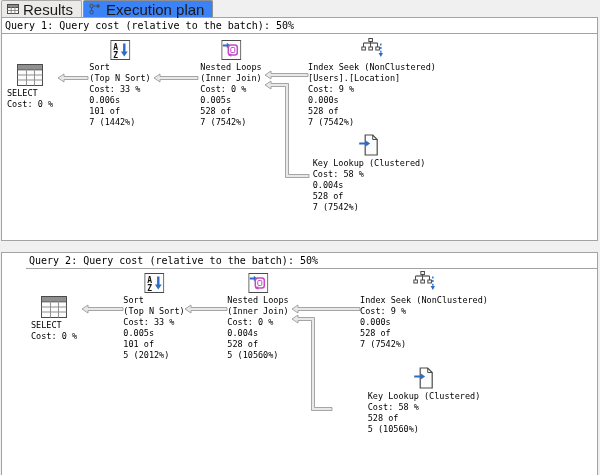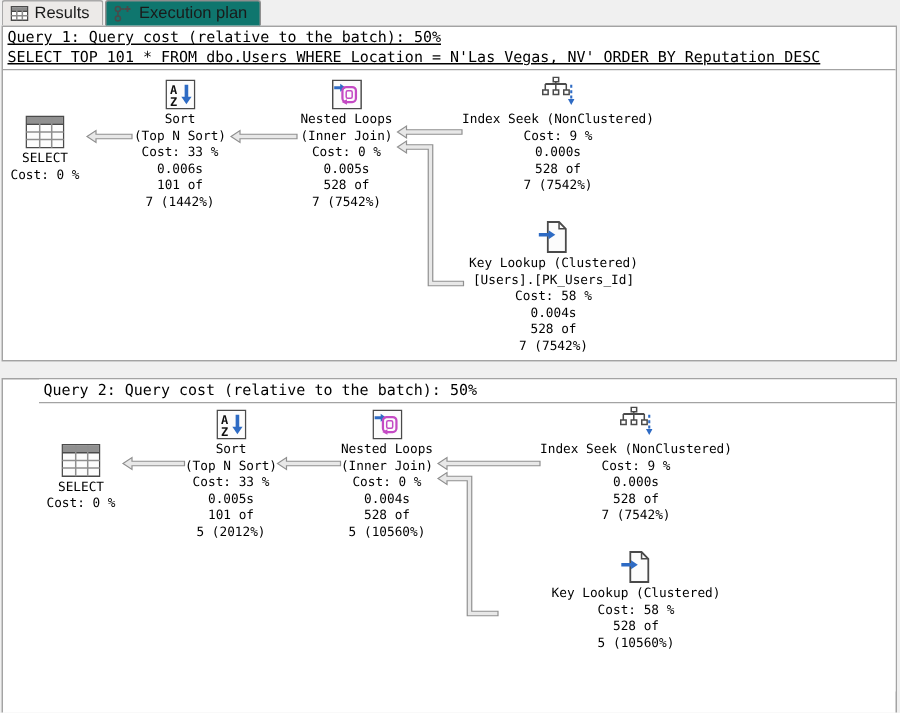--- a/index.html
+++ b/index.html
@@ -4,38 +4,38 @@
 <style>
   * { margin:0; padding:0; box-sizing:border-box; }
   html,body { width:600px; height:475px; overflow:hidden; background:#f0f0f0;
               font-family:"Liberation Sans", sans-serif; }
   .stage { position:relative; width:600px; height:475px; background:#f0f0f0; }
 
   
   .tabbar { position:absolute; top:0; left:0; width:600px; height:17px;
             display:flex; align-items:stretch; background:#f0f0f0; padding-left:1px; }
   .tab { display:flex; align-items:center; gap:4px; padding:0 8px 0 5px;
-         font-size:11px; color:#1a1a1a; border:1px solid #a9a9a9; border-bottom:none;
+         font-size:15px; color:#1a1a1a; border:1px solid #a9a9a9; border-bottom:none;
          background:#eceae8; border-radius:2px 2px 0 0; margin-right:1px; cursor:default; }
-  .tab.active { background:#0f766e; border-color:#8f8f8f; position:relative; z-index:2; }
+  .tab.active { background:#3b82f6; border-color:#8f8f8f; position:relative; z-index:2; }
   .tabicon { display:block; }
 
   
   .qblock { position:absolute; left:1px; width:597px; background:#ffffff;
             border:1px solid #a3a3a3; }
   .qhead { border-bottom:1px solid #a3a3a3; padding:1px 3px;
            font:10px/13px "DejaVu Sans Mono","Liberation Mono",monospace;
            color:#000; white-space:nowrap; overflow:hidden; background:#fff; }
   .plan { position:relative; background:#fff; overflow:hidden; }
 
   
   .node { position:absolute; transform:translateX(-50%); display:flex;
           flex-direction:column; align-items:center; }
   .node svg.op { margin-bottom:2px; flex:none; }
-  .nlines { text-align:center; white-space:nowrap;
+  .nlines { text-align:left; white-space:nowrap;
             font:8.5px/11px "DejaVu Sans Mono","Liberation Mono",monospace; color:#000; }
   .edges { position:absolute; top:0; left:0; }
   .edges polygon { fill:#e8e8e8; stroke:#909090; stroke-width:0.8; }
   .hiddendefs { position:absolute; width:0; height:0; overflow:hidden; }
 </style>
 </head>
 <body>
 
 <svg class="hiddendefs" aria-hidden="true">
   <defs>
@@ -105,24 +105,23 @@
         <circle cx="2.6" cy="9.3" r="1.7" fill="none" stroke="#4a4a4a" stroke-width="1"></circle>
         <line x1="2.6" y1="4.7" x2="2.6" y2="7.6" stroke="#4a4a4a"></line>
         <line x1="4.3" y1="3" x2="6.8" y2="3" stroke="#4a4a4a"></line>
         <line x1="7" y1="3" x2="11" y2="3" stroke="#4a4a4a" stroke-width="1.2"></line>
         <line x1="9" y1="1" x2="9" y2="5" stroke="#4a4a4a" stroke-width="1.2"></line>
       </svg>
       <span>Execution plan</span>
     </div>
   </div>
 
-  <div class="qblock" style="top:17px; height:224px;text-decoration:underline;">
+  <div class="qblock" style="top:17px; height:224px;">
     <div class="qhead">
       <div>Query 1: Query cost (relative to the batch): 50%</div>
-      <div>SELECT TOP 101 * FROM dbo.Users WHERE Location = N'Las Vegas, NV' ORDER BY Reputation DESC</div>
     </div>
     <div class="plan" style="height:193px;">
 
       <svg class="edges" width="597" height="193">
         <polygon points="56,44 62,40 62,42.5 86,42.5 86,45.5 62,45.5 62,48"></polygon>
         <polygon points="152,44 158,40 158,42.5 196,42.5 196,45.5 158,45.5 158,48"></polygon>
         <polygon points="263,41 269,37 269,39.5 306,39.5 306,42.5 269,42.5 269,45"></polygon>
         <polygon points="263,51 269,47 269,49.5 286.5,49.5 286.5,140.5 307,140.5 307,143.5 283.5,143.5 283.5,52.5 269,52.5 269,55"></polygon>
       </svg>
 
@@ -163,34 +162,34 @@
           <div>7 (7542%)</div>
         </div>
       </div>
 
       <div class="node" style="left:370px; top:4px;">
         <svg class="op" width="22" height="22">
             <use href="#i-seek"></use>
           </svg>
         <div class="nlines">
           <div>Index Seek (NonClustered)</div>
+          <div>[Users].[Location]</div>
           <div>Cost: 9 %</div>
           <div>0.000s</div>
           <div>528 of</div>
           <div>7 (7542%)</div>
         </div>
       </div>
 
       <div class="node" style="left:367px; top:100px;">
         <svg class="op" width="20" height="22">
             <use href="#i-lookup"></use>
           </svg>
         <div class="nlines">
           <div>Key Lookup (Clustered)</div>
-          <div>[Users].[PK_Users_Id]</div>
           <div>Cost: 58 %</div>
           <div>0.004s</div>
           <div>528 of</div>
           <div>7 (7542%)</div>
         </div>
       </div>
 
     </div>
   </div>
 

